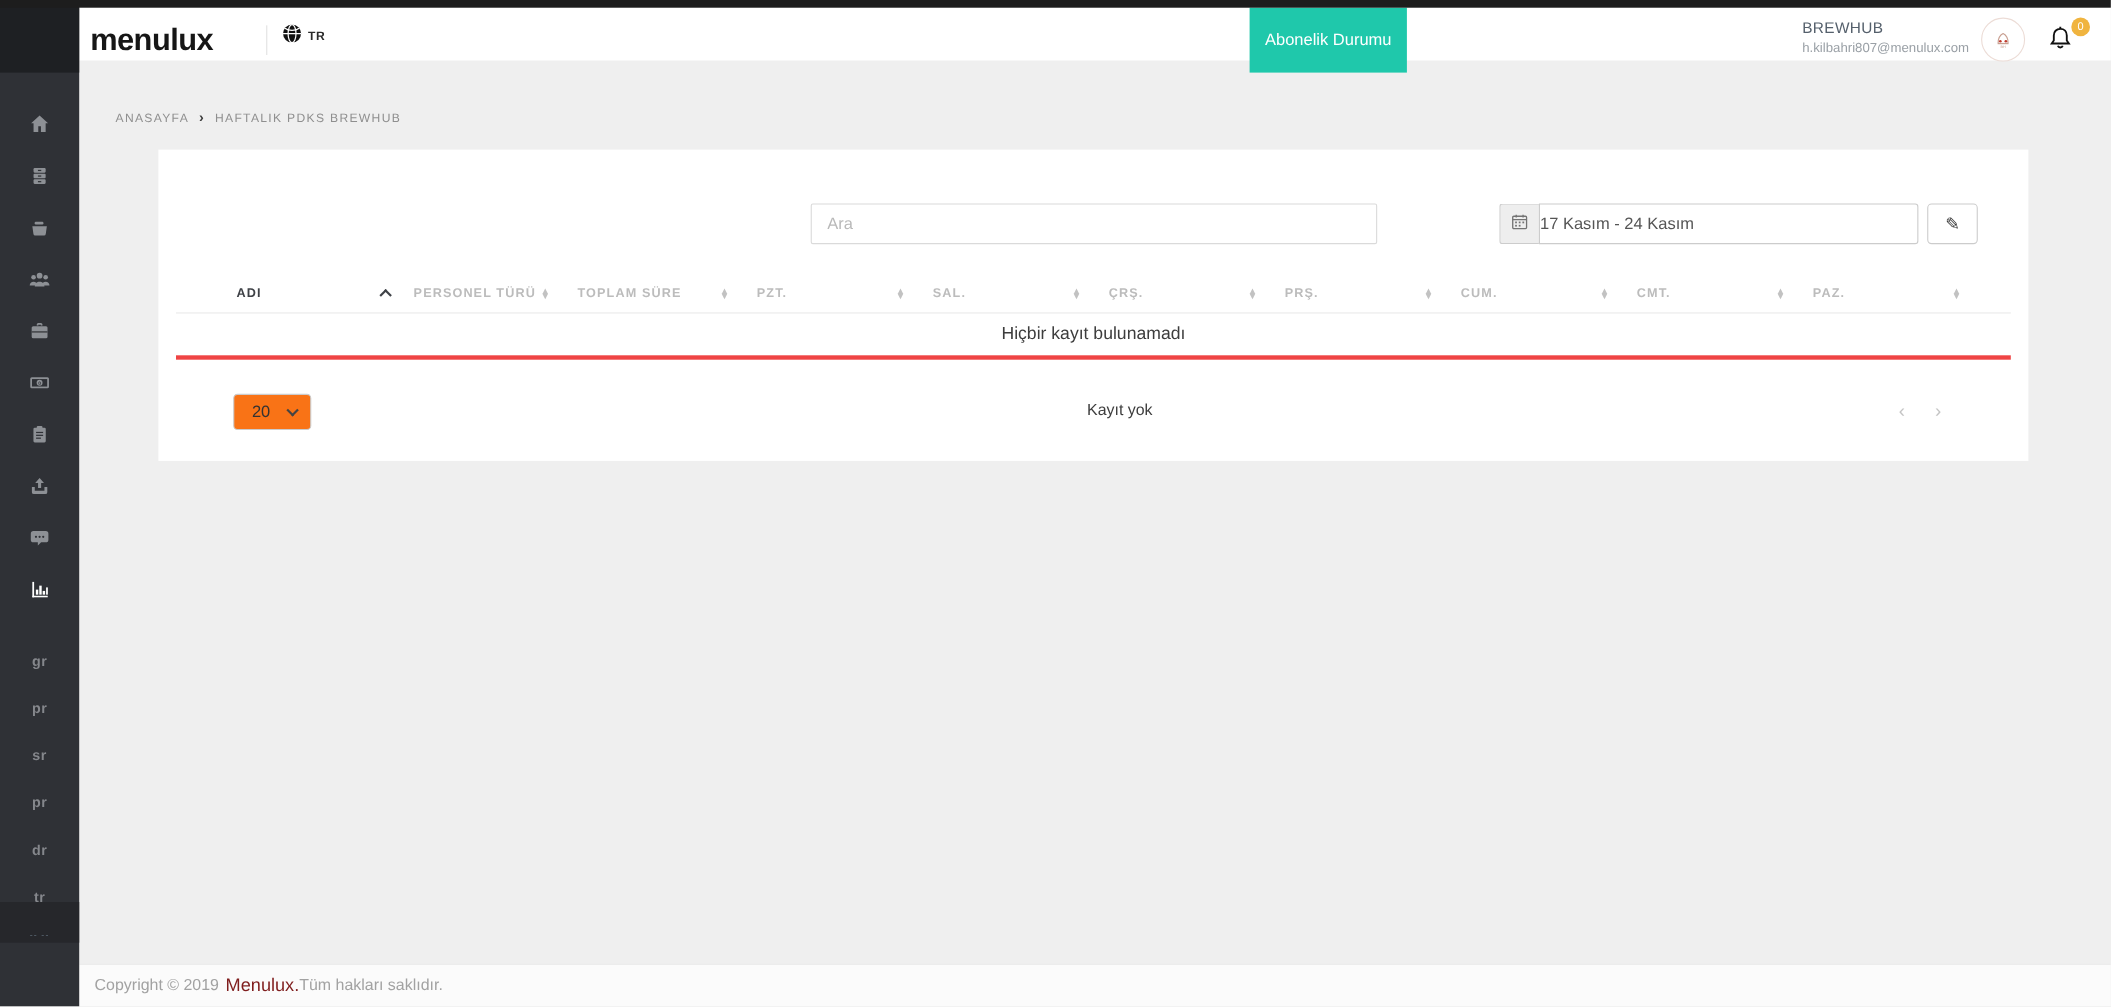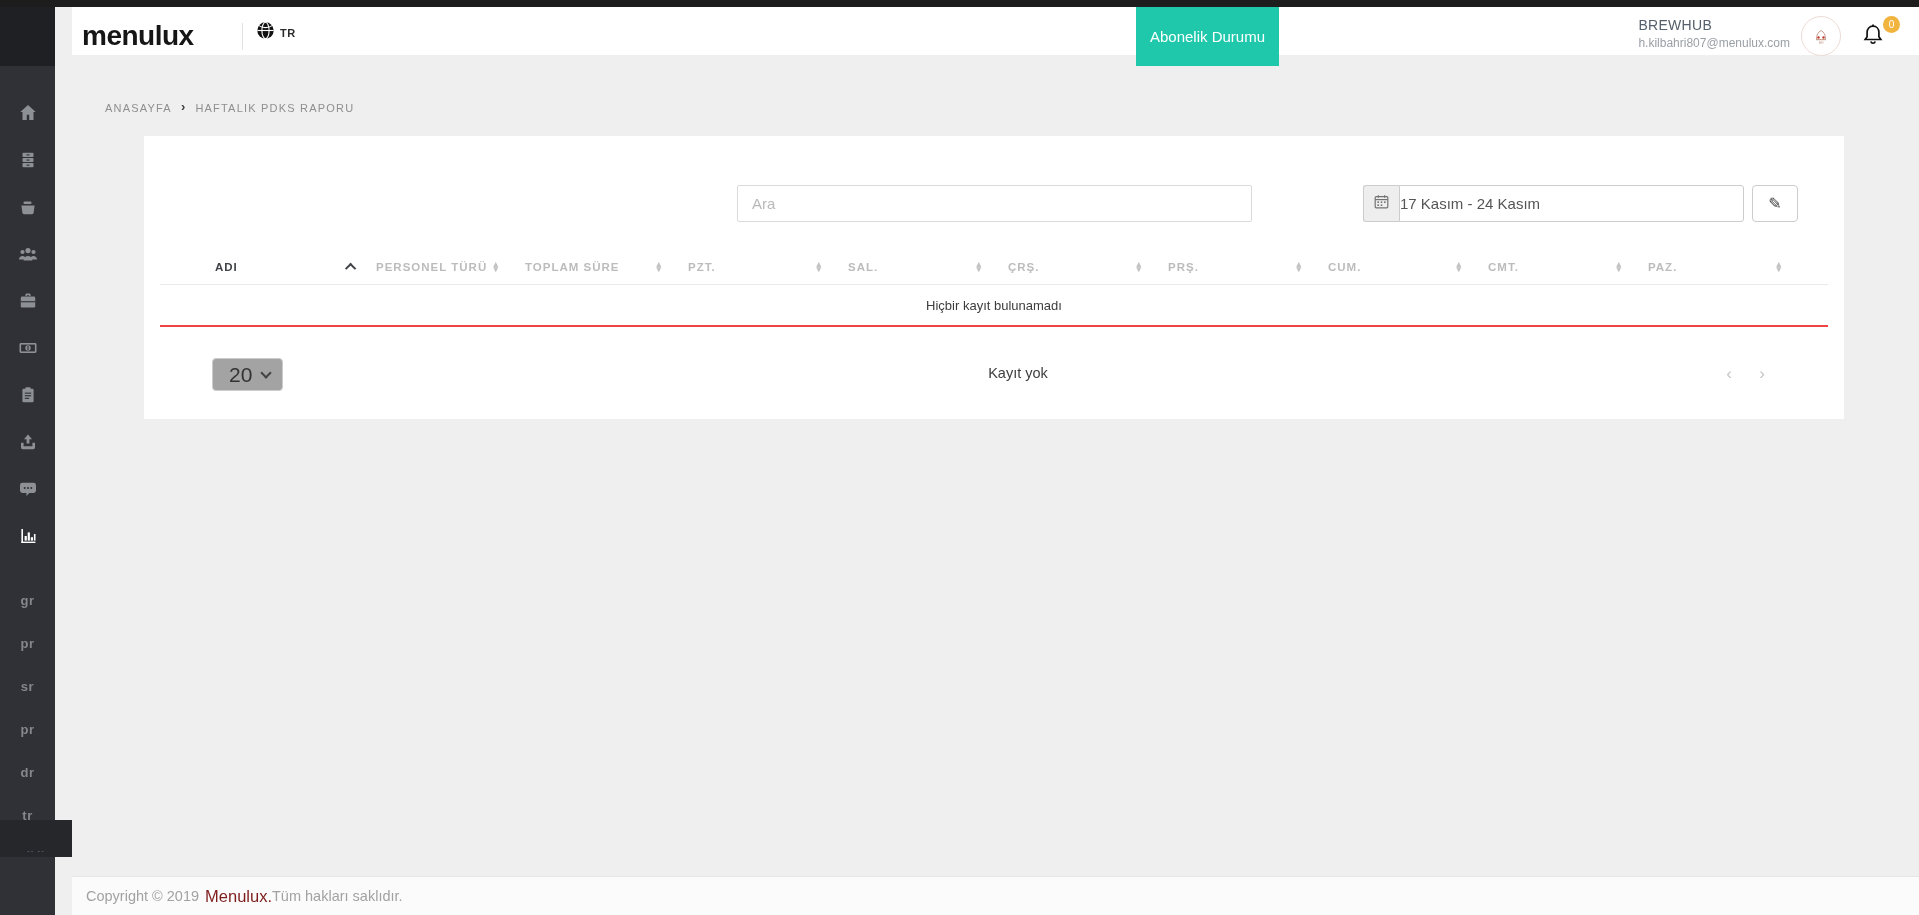--- a/index.html
+++ b/index.html
@@ -8,21 +8,21 @@
     font-family: "Liberation Sans", sans-serif;
     background:#efefef;
     position:relative;
     overflow:hidden;
     color:#444;
   }
   
   .topstrip { position:absolute; left:0; top:0; width:100%; height:7px; background:#1d1d1d; z-index:6; }
 
   
-  .sidebar { position:absolute; left:0; top:0; width:55px; height:915px; background:#2f3136; z-index:5; }
+  .sidebar { position:absolute; left:0; top:0; width:72px; height:915px; background:#2f3136; z-index:5; }
   .sidebar-top { height:66px; background:#1e2023; }
   .side-icons { list-style:none; margin-top:23px; }
   .side-icons li { height:47px; display:flex; align-items:center; justify-content:center; cursor:pointer; }
   .side-icons svg { display:block; }
   .icon-fill { fill:#8d9095; }
   .active-fill { fill:#ffffff; }
   .side-shorts { list-style:none; margin-top:20px; }
   .side-shorts li { height:43px; display:flex; align-items:center; justify-content:center;
                     font-size:13px; font-weight:bold; color:#85878c; cursor:pointer; letter-spacing:.5px; }
   .side-bottom { position:absolute; left:0; top:820px; width:72px; height:37px; background:#26272b;
@@ -78,27 +78,27 @@
         font-size:11.5px; font-weight:bold; letter-spacing:1px; color:#bcbcbc; cursor:pointer; }
   .th:nth-child(1){ width:216px; padding-left:55px; padding-right:20px; color:#3f4247; }
   .th:nth-child(2){ width:149px; }
   .th:nth-child(3){ width:163px; }
   .th:nth-child(n+4){ width:160px; }
   .sort-both { display:flex; flex-direction:column; line-height:.55; font-size:9px; color:#c2c2c2; }
   .sort-both::before { content:"▴"; }
   .sort-both::after { content:"▾"; }
   .sort-asc { width:8px; height:8px; border-left:2px solid #3f4247; border-top:2px solid #3f4247;
               transform:rotate(45deg) translateY(2px); }
-  .empty-row { height:42px; border-bottom:2px solid #ef4444; display:flex; align-items:center;
-               justify-content:center; font-size:13px; color:#3d3d3d; }
+  .empty-row { height:42px; border-bottom:4px solid #ef4444; display:flex; align-items:center;
+               justify-content:center; font-size:16px; color:#3d3d3d; }
 
   
   .page-size-wrap { position:absolute; left:68px; top:222px; width:71px; height:33px; }
-  .page-size { width:100%; height:100%; border:1px solid #cccccc; border-radius:4px; background:#a3a3a3;
-               -webkit-appearance:none; appearance:none; padding:0 0 0 16px; font-size:21px; color:#333;
+  .page-size { width:100%; height:100%; border:1px solid #cccccc; border-radius:4px; background:#f97316;
+               -webkit-appearance:none; appearance:none; padding:0 0 0 16px; font-size:15px; color:#333;
                font-family:"Liberation Sans",sans-serif; outline:none; cursor:pointer; }
   .select-chevron { position:absolute; right:13px; top:11px; width:8px; height:8px; pointer-events:none;
                     border-right:2px solid #444; border-bottom:2px solid #444; transform:rotate(45deg); }
   .page-status { position:absolute; left:0; right:0; top:229px; text-align:center; font-size:14.5px; color:#3d3d3d;padding-left:48px; }
   .pager { position:absolute; top:228px; font-size:17px; color:#c4c4c4; cursor:pointer; width:20px; text-align:center; }
   .pager.prev { left:1575px; }
   .pager.next { left:1608px; }
 
   
   .footer { position:absolute; left:72px; right:0; bottom:0; height:39px; background:#fbfbfb;
@@ -262,21 +262,21 @@
         <line x1="13" y1="2.4" x2="13" y2="4.2" stroke="#111" stroke-width="1.7"></line>
       </svg>
     </span>
     <span class="badge">0</span>
   </div>
 </header>
 
 <div class="breadcrumb">
   <span class="crumb-link">ANASAYFA</span>
   <span class="crumb-sep">›</span>
-  <span>HAFTALIK PDKS RAPORU</span>
+  <span>HAFTALIK PDKS BREWHUB</span>
 </div>
 
 <section class="card">
 
   <input class="search-input" type="text" placeholder="Ara" style="">
 
   <div class="date-group">
     <div class="date-addon">
       <span>
         <svg width="15" height="15" viewBox="0 0 15 15">

